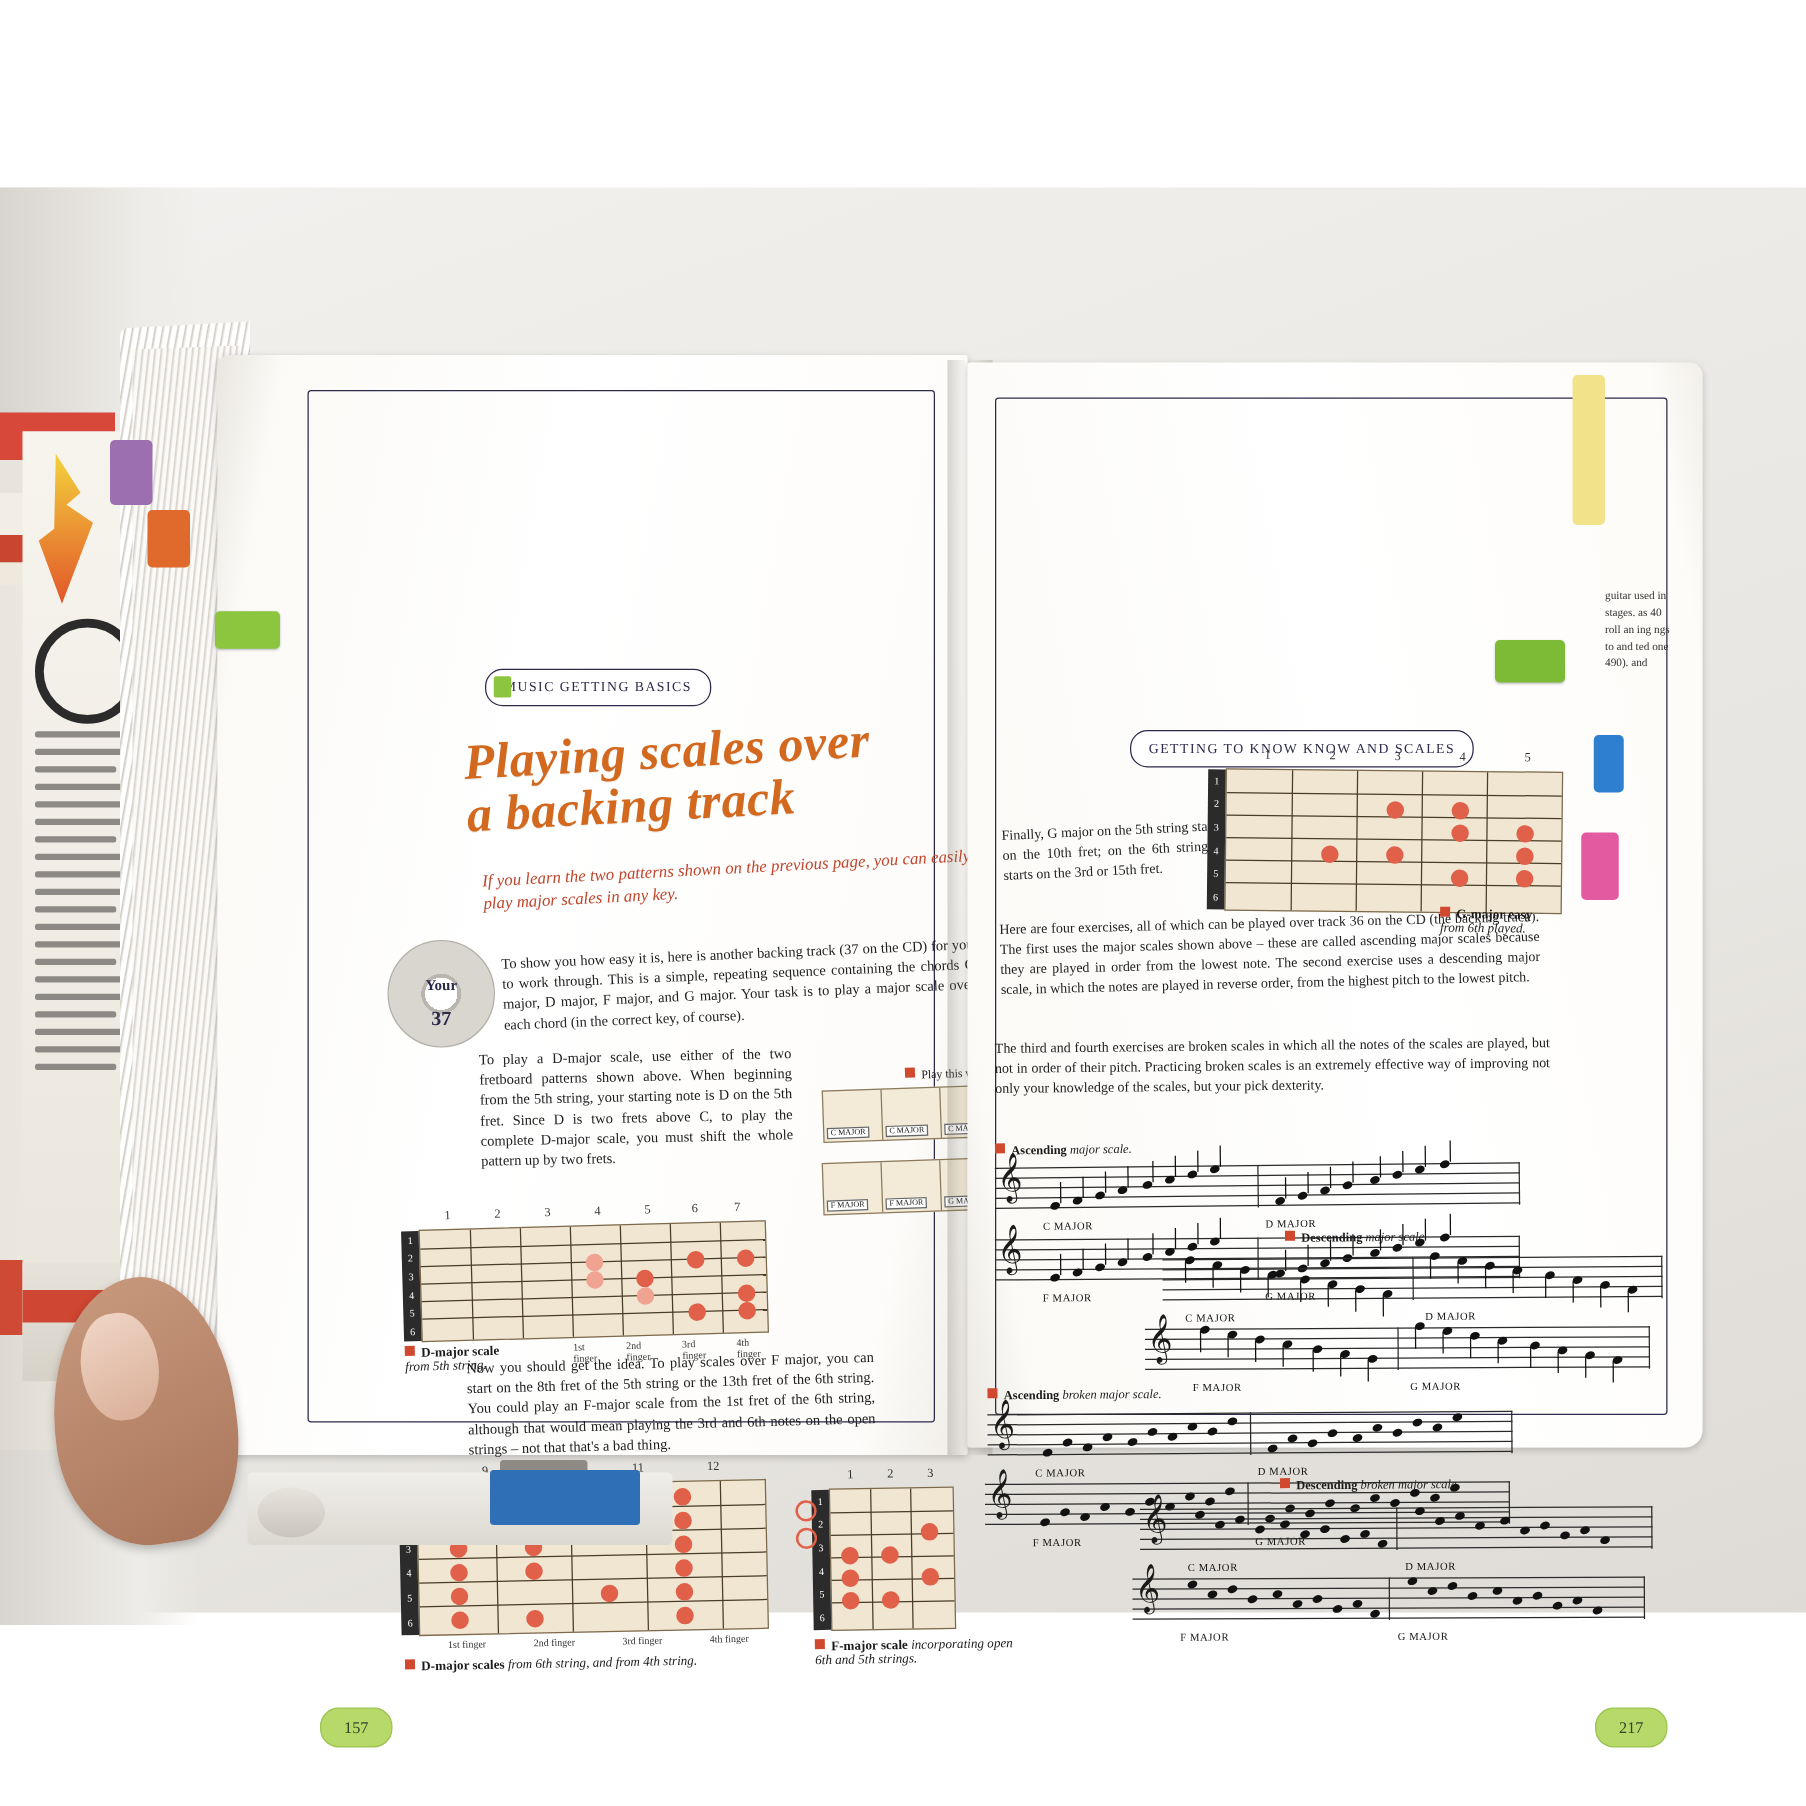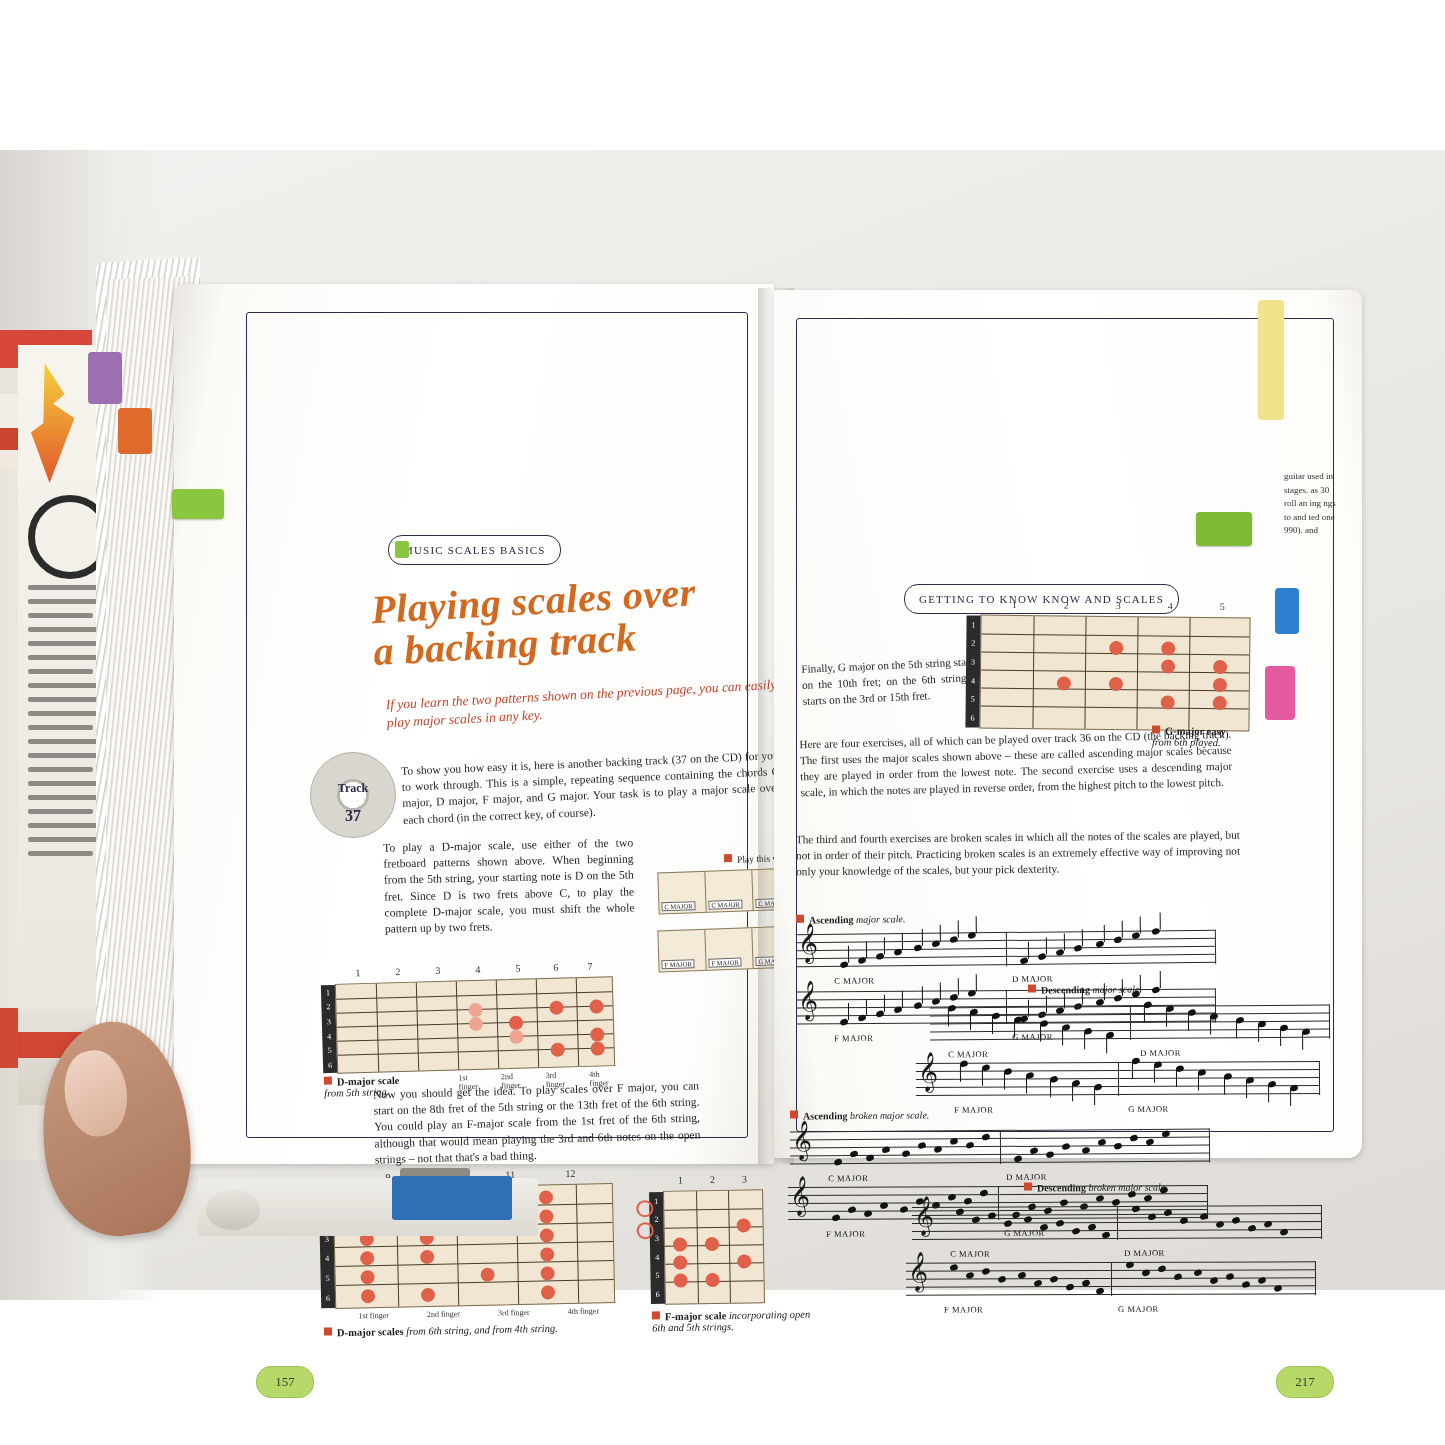--- a/index.html
+++ b/index.html
@@ -247,31 +247,31 @@
   <div class="lb-redstrip"></div>
 
   <div class="book">
 
     <div class="edge-fan"></div>
     <div class="edge-fan2"></div>
 
     <div class="page page-left"></div>
     <div class="pagerule pl-rule"></div>
 
-    <div class="banner theory">MUSIC SCALES BASICS</div>
+    <div class="banner theory">MUSIC GETTING BASICS</div>
 
     <div class="title">
       <div>Playing scales over</div>
       <div>a backing track</div>
     </div>
 
     <div class="intro-it">If you learn the two patterns shown on the previous page, you can easily play major scales in any key.</div>
 
     <div class="cd">
-      <span class="tk">Track</span>
+      <span class="tk">Your</span>
       <span class="no">37</span>
     </div>
 
     <div class="col p1">To show you how easy it is, here is another backing track (37 on the CD) for you to work through. This is a simple, repeating sequence containing the chords C major, D major, F major, and G major. Your task is to play a major scale over each chord (in the correct key, of course).</div>
     <div class="col p2">To play a D-major scale, use either of the two fretboard patterns shown above. When beginning from the 5th string, your starting note is D on the 5th fret. Since D is two frets above C, to play the complete D-major scale, you must shift the whole pattern up by two frets.</div>
     <div class="col p3">Now you should get the idea. To play scales over F major, you can start on the 8th fret of the 5th string or the 13th fret of the 6th string. You could play an F-major scale from the 1st fret of the 6th string, although that would mean playing the 3rd and 6th notes on the open strings – not that that's a bad thing.</div>
 
     <div class="cs-note">
       <span class="sq"></span><span>Play this with a backing track</span>
     </div>
@@ -826,21 +826,21 @@
   </div>
 
   <div class="tab green1"></div>
   <div class="tab green2"></div>
   <div class="tab purple"></div>
   <div class="tab orange"></div>
   <div class="tab pink"></div>
   <div class="tab blue"></div>
   <div class="tab yellowtab"></div>
 
-  <div class="nextpage">guitar used in stages. as 30 roll an ing ngs to and ted one 990). and</div>
+  <div class="nextpage">guitar used in stages. as 40 roll an ing ngs to and ted one 490). and</div>
 
   <div class="hand">
     <div class="nail"></div>
   </div>
 
   <div class="clutter1"></div>
   <div class="clutter3"></div>
   <div class="clutter2"></div>
   <div class="clutter4"></div>
 

